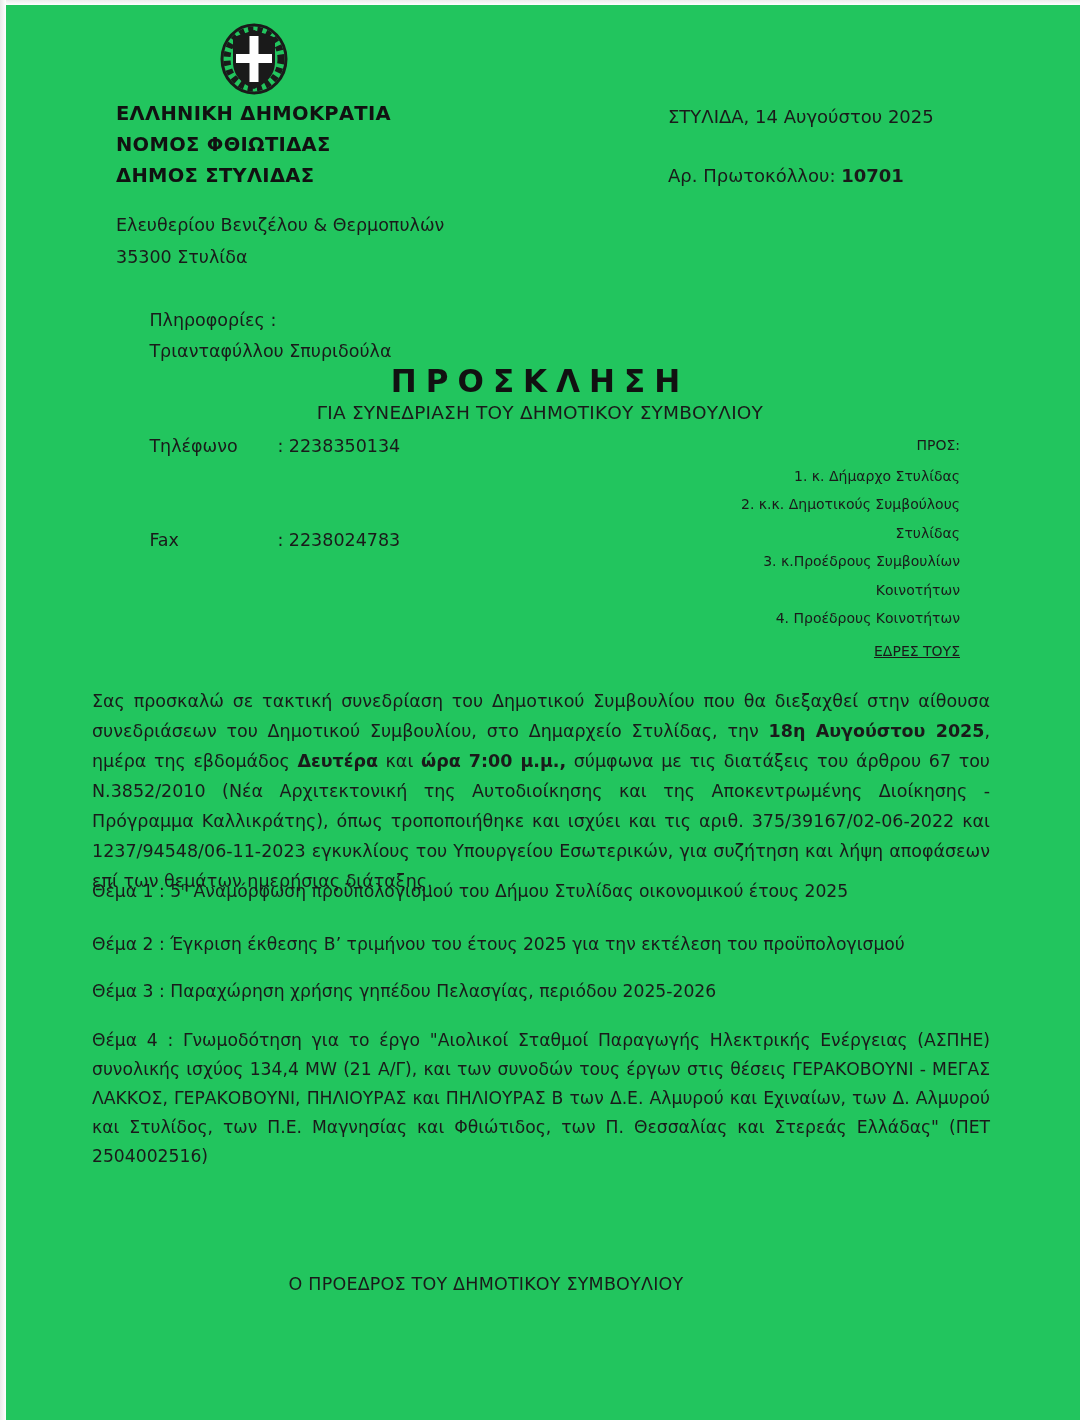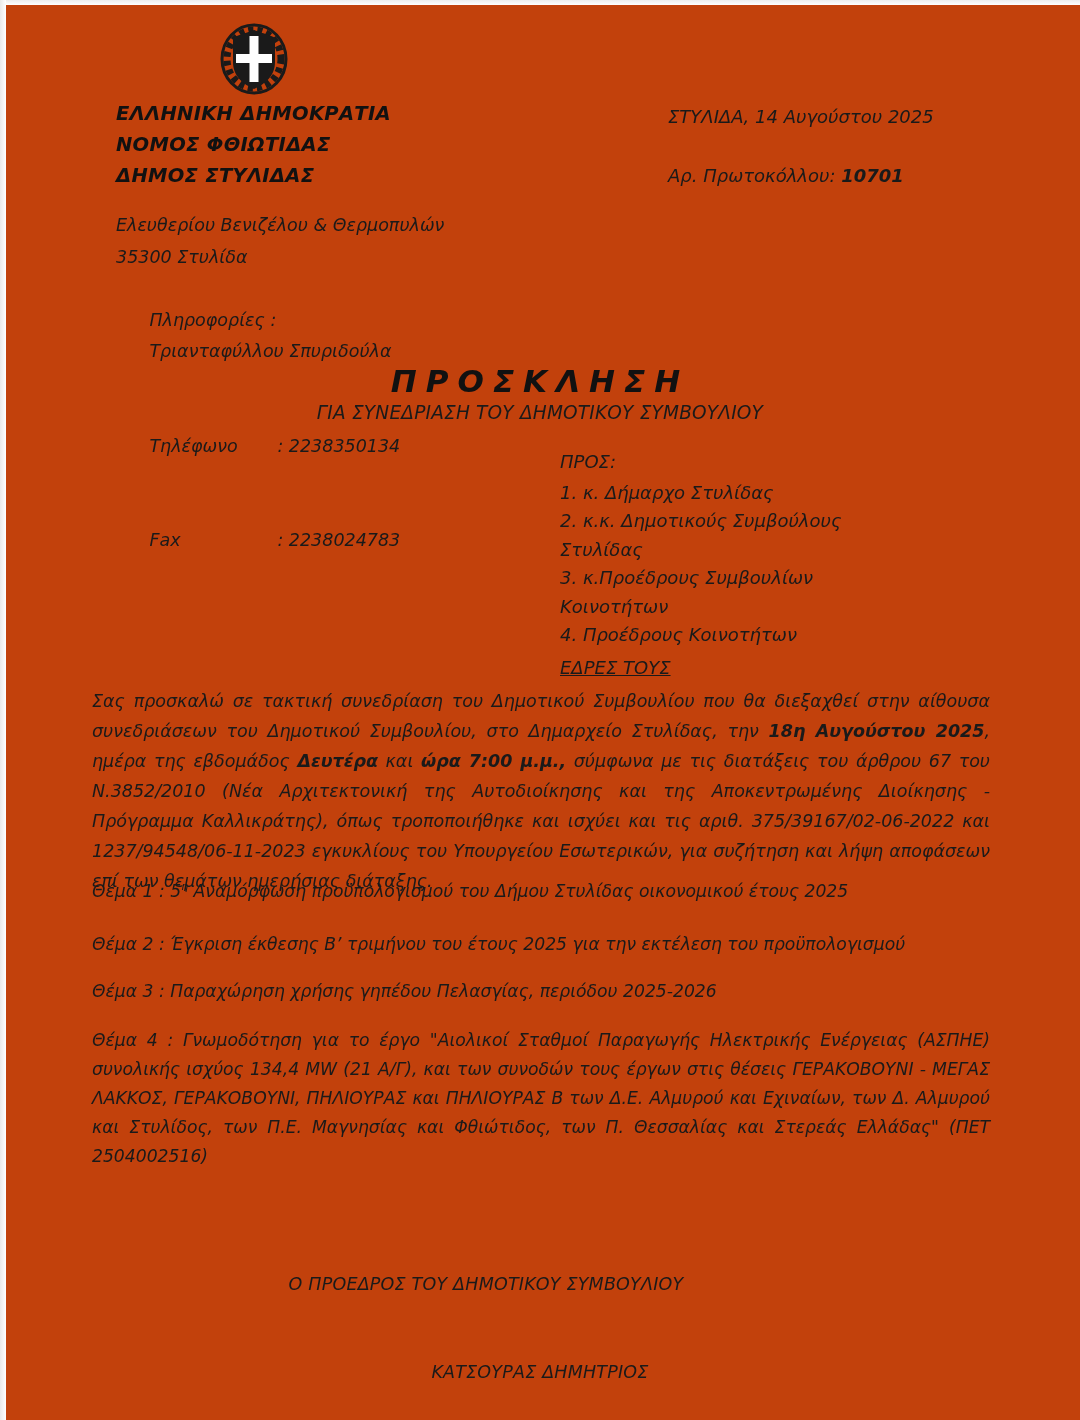--- a/index.html
+++ b/index.html
@@ -12,24 +12,23 @@
     height: 1420px;
     font-family: "DejaVu Sans", sans-serif;
     color: #1a1a1a;
     position: relative;
     overflow: hidden;
   }
   .page {
     position: relative;
     width: 1080px;
     height: 1420px;
-    background: #c2410c;
+    background: #22c55e;
     padding: 10px;
     box-sizing: border-box;
-    font-style: italic;
   }
 
   
   .emblem-wrap {
     position: absolute;
     left: 213px;
     top: 18px;
     width: 82px;
     height: 80px;
   }
@@ -91,24 +90,24 @@
     width: 1080px;
     text-align: center;
     font-size: 18.5px;
     letter-spacing: 0.2px;
   }
 
   
   .pros {
     position: absolute;
     left: 560px;
-    top: 448px;
+    top: 431px;
     width: 400px;
-    text-align: left;
-    font-size: 18px;
+    text-align: right;
+    font-size: 14px;
     line-height: 28.5px;
   }
   .pros .hdr { margin-bottom: 2px; }
   .pros .edres {
     margin-top: 4px;
     text-decoration: underline;
   }
 
   
   .body-par {
@@ -244,15 +243,14 @@
     <span>Θέμα 2 : </span><span>Έγκριση έκθεσης Β’ τριμήνου του έτους 2025 για την εκτέλεση του προϋπολογισμού</span>
   </div>
   <div class="theme theme-3">
     <span>Θέμα 3 : </span><span>Παραχώρηση χρήσης γηπέδου Πελασγίας, περιόδου 2025-2026</span>
   </div>
   <div class="theme theme-4">
     <span>Θέμα 4 : </span><span>Γνωμοδότηση για το έργο "Αιολικοί Σταθμοί Παραγωγής Ηλεκτρικής Ενέργειας (ΑΣΠΗΕ) συνολικής ισχύος 134,4 MW (21 Α/Γ), και των συνοδών τους έργων στις θέσεις ΓΕΡΑΚΟΒΟΥΝΙ - ΜΕΓΑΣ ΛΑΚΚΟΣ, ΓΕΡΑΚΟΒΟΥΝΙ, ΠΗΛΙΟΥΡΑΣ και ΠΗΛΙΟΥΡΑΣ Β των Δ.Ε. Αλμυρού και Εχιναίων, των Δ. Αλμυρού και Στυλίδος, των Π.Ε. Μαγνησίας και Φθιώτιδος, των Π. Θεσσαλίας και Στερεάς Ελλάδας" (ΠΕΤ 2504002516)</span>
   </div>
 
   <div class="sig-title">Ο ΠΡΟΕΔΡΟΣ ΤΟΥ ΔΗΜΟΤΙΚΟΥ ΣΥΜΒΟΥΛΙΟΥ</div>
-  <div class="sig-name">ΚΑΤΣΟΥΡΑΣ ΔΗΜΗΤΡΙΟΣ</div>
 
 </div>
 
 </body></html>

